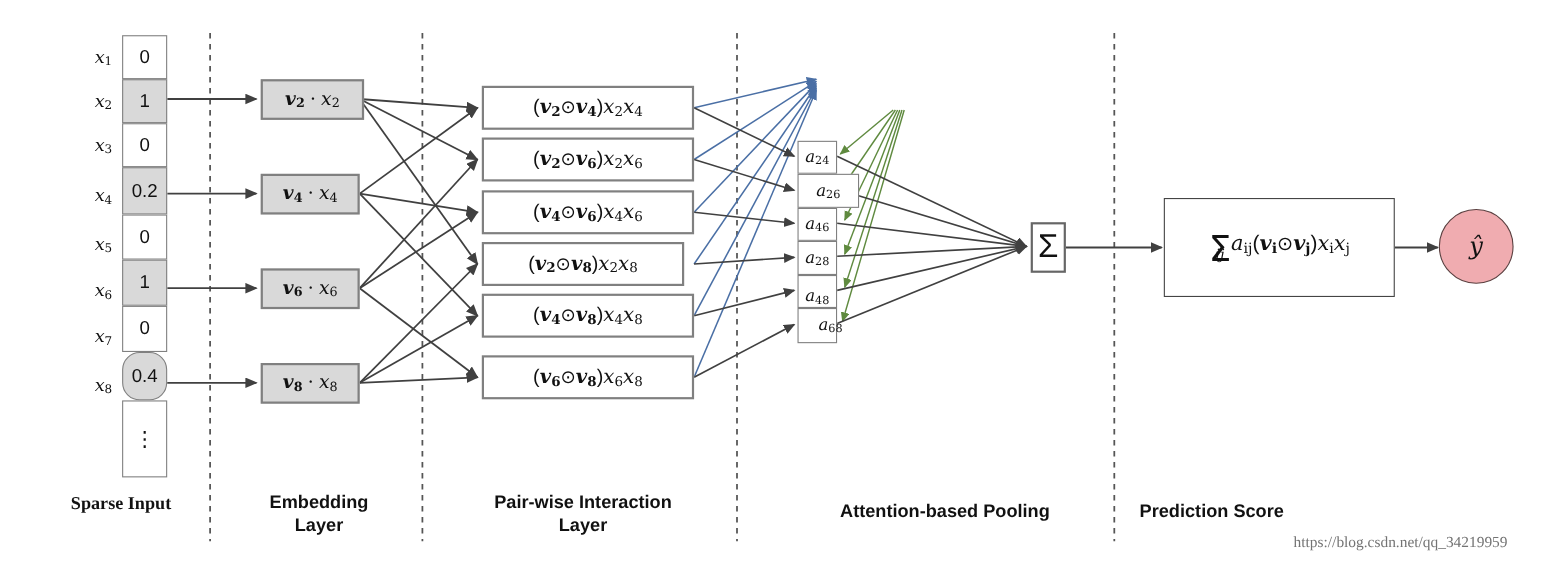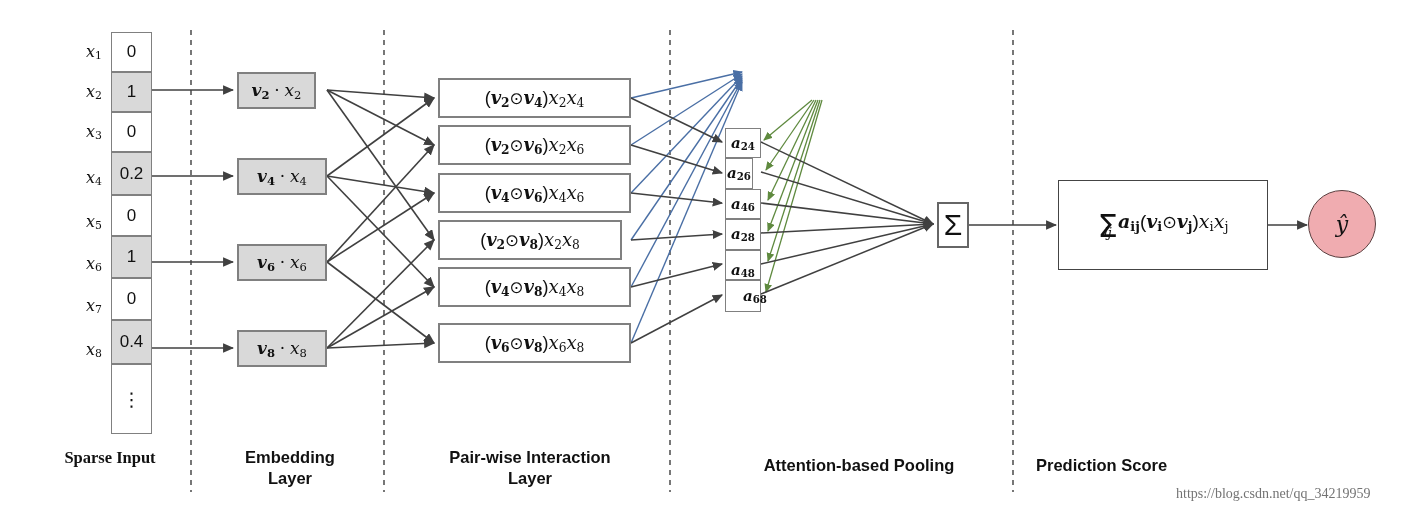--- a/index.html
+++ b/index.html
@@ -34,21 +34,21 @@
            font-size:19px;color:#111;}
   .yhat{position:absolute;box-sizing:border-box;display:flex;align-items:center;
         justify-content:center;border:1.6px solid #5a4040;border-radius:50%;
         font-size:22px;color:#111;}
   .seclabel{position:absolute;font-weight:bold;font-size:16.5px;color:#111;
             text-align:center;line-height:1.28;}
   .wm{position:absolute;font-size:14px;color:#737373;font-family:Liberation Serif, serif;}
 
   i.v{font-family:"DejaVu Serif",serif;font-style:italic;font-weight:bold;}
   i.x{font-family:"DejaVu Serif",serif;font-style:italic;font-weight:normal;}
-  i.a{font-family:"DejaVu Serif",serif;font-style:italic;font-weight:bold;}
+  i.a{font-family:"DejaVu Serif",serif;font-style:italic;font-weight:normal;}
   sub{font-size:.68em;vertical-align:-0.22em;font-style:normal;}
   .odot{font-family:"DejaVu Sans",sans-serif;font-size:.92em;}
   .bigsig{font-family:"DejaVu Sans",sans-serif;font-size:1.7em;line-height:.8;
           display:inline-block;vertical-align:-0.30em;position:relative;}
   .bigsig sub{position:absolute;left:50%;transform:translateX(-50%);
               top:1.02em;font-size:.40em;font-style:italic;
               font-family:"DejaVu Serif",serif;}
 </style>
 </head>
 <body>
@@ -186,30 +186,30 @@
       </div>
     <div class="cell" style="left:111px;top:195px;width:41px;height:41px;">
         <span>0</span>
       </div>
     <div class="cell on" style="left:111px;top:236px;width:41px;height:42px;">
         <span>1</span>
       </div>
     <div class="cell" style="left:111px;top:278px;width:41px;height:42px;">
         <span>0</span>
       </div>
-    <div class="cell on" style="left:111px;top:320px;width:41px;height:44px;">
+    <div class="cell on" style="left:111px;top:320px;width:41px;height:44px;border-radius:16px;">
         <span>0.4</span>
       </div>
     <div class="cell" style="left:111px;top:364px;width:41px;height:70px;">
         <span style="font-size:19px;letter-spacing:0;">⋮</span>
       </div>
   </div>
 
   <div>
-    <div class="emb" style="left:237px;top:72px;width:79px;height:37px;">
+    <div class="emb" style="left:237px;top:72px;width:94px;height:37px;">
       <span><i class="v">v<sub>2</sub></i> <span style="font-family:'DejaVu Serif',serif;">·</span> <i class="x">x<sub>2</sub></i></span>
     </div>
     <div class="emb" style="left:237px;top:158px;width:90px;height:37px;">
       <span><i class="v">v<sub>4</sub></i> <span style="font-family:'DejaVu Serif',serif;">·</span> <i class="x">x<sub>4</sub></i></span>
     </div>
     <div class="emb" style="left:237px;top:244px;width:90px;height:37px;">
       <span><i class="v">v<sub>6</sub></i> <span style="font-family:'DejaVu Serif',serif;">·</span> <i class="x">x<sub>6</sub></i></span>
     </div>
     <div class="emb" style="left:237px;top:330px;width:90px;height:37px;">
       <span><i class="v">v<sub>8</sub></i> <span style="font-family:'DejaVu Serif',serif;">·</span> <i class="x">x<sub>8</sub></i></span>
@@ -235,21 +235,21 @@
     <div class="inter" style="left:438px;top:323px;width:193px;height:40px;">
       <span>(<i class="v">v<sub>6</sub></i><span class="odot">⊙</span><i class="v">v<sub>8</sub></i>)<i class="x">x<sub>6</sub>x<sub>8</sub></i></span>
     </div>
   </div>
 
 
   <div>
     <div class="abox" style="left:725px;top:128px;width:36px;height:30px;">
         <span><i class="a">a<sub>24</sub></i></span>
       </div>
-    <div class="abox" style="left:725px;top:158px;width:28px;height:31px;">
+    <div class="abox" style="left:725px;top:158px;width:56px;height:31px;">
         <span><i class="a">a<sub>26</sub></i></span>
       </div>
     <div class="abox" style="left:725px;top:189px;width:36px;height:30px;">
         <span><i class="a">a<sub>46</sub></i></span>
       </div>
     <div class="abox" style="left:725px;top:219px;width:36px;height:31px;">
         <span><i class="a">a<sub>28</sub></i></span>
       </div>
     <div class="abox" style="left:725px;top:250px;width:36px;height:30px;align-items:flex-end;">
         <span><i class="a">a<sub>48</sub></i></span>

